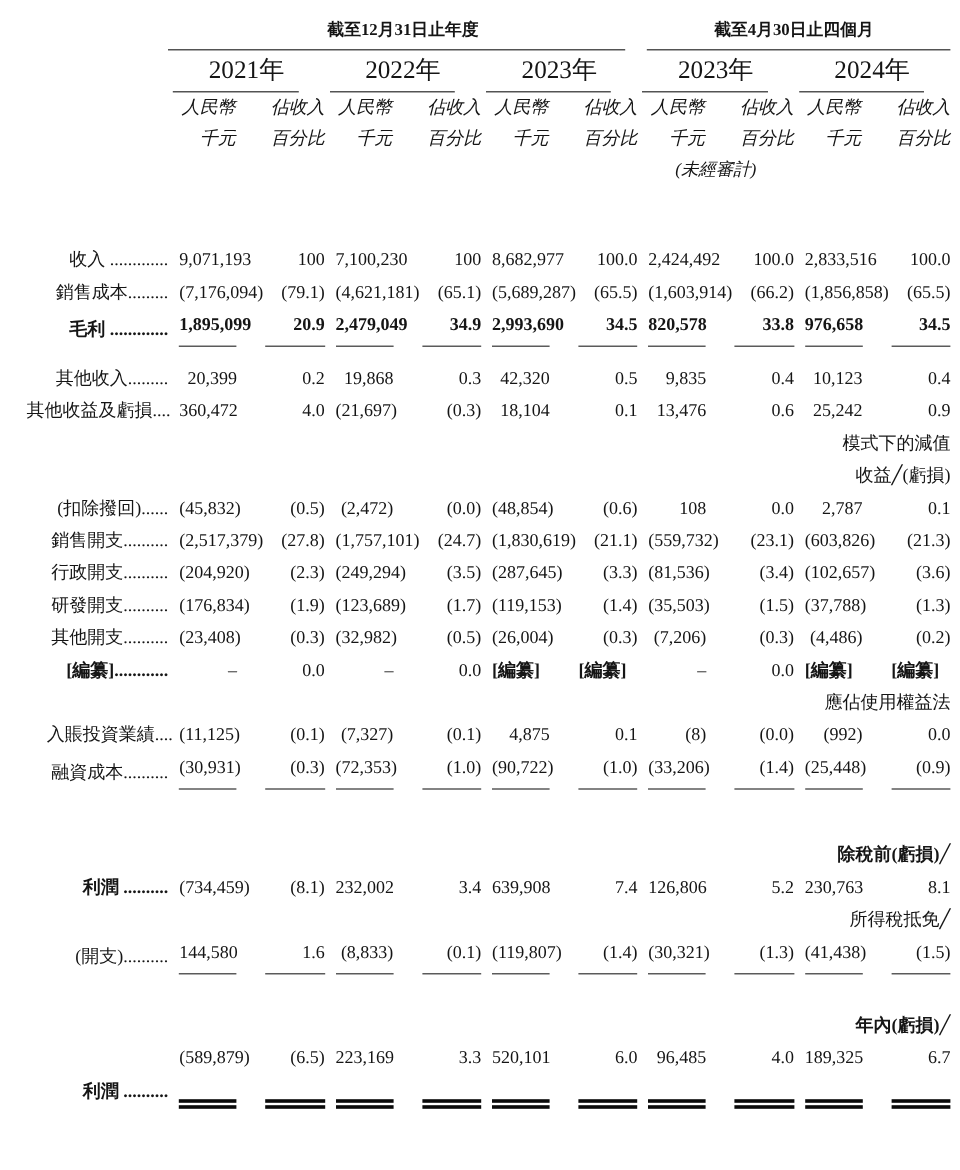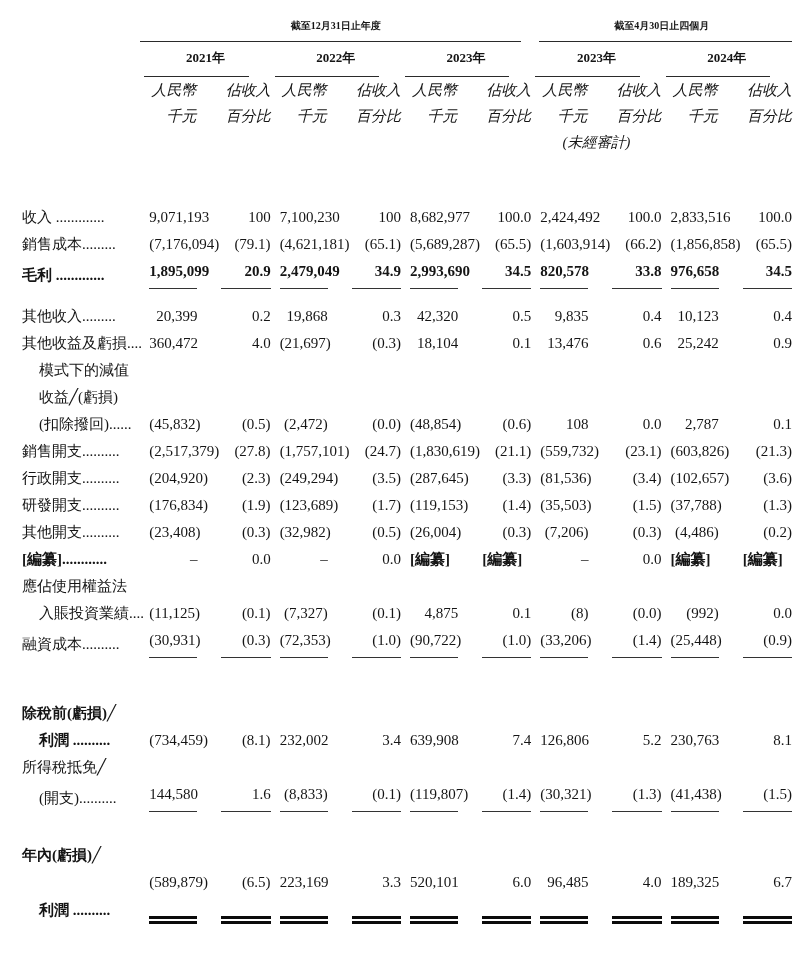--- a/index.html
+++ b/index.html
@@ -5,32 +5,32 @@
   html,body{margin:0;padding:0;background:#fff;}
   .page{
     width:800px;height:975px;box-sizing:border-box;
     padding:14px 8px 0 22px;background:#fff;color:#151515;
     font-family:"Liberation Serif","DejaVu Serif",serif;
     overflow:hidden;
   }
   table{border-collapse:collapse;table-layout:fixed;width:770px;}
   td,th{padding:0;margin:0;vertical-align:bottom;font-weight:normal;}
   
-  .gtitle{font-weight:bold;text-align:center;font-size:10px;line-height:24px;white-space:nowrap;}
+  .gtitle{font-weight:bold;text-align:center;font-size:14px;line-height:24px;white-space:nowrap;}
   .grule{border-bottom:1.6px solid #2a2a2a;margin:3px 10px 0 0;}
   .grule.g2{margin:3px 0 0 8px;}
   .ycell{text-align:center;}
-  .ytxt{font-weight:bold;font-size:13px;line-height:32px;white-space:nowrap;}
+  .ytxt{font-weight:normal;font-size:21px;line-height:32px;white-space:nowrap;}
   .yrule{border-bottom:1.6px solid #2a2a2a;margin:2px 22px 0 4px;}
   .sub{font-style:italic;font-size:15px;text-align:right;line-height:26px;white-space:nowrap;}
   .sub.valpad{padding-right:16px;}
   .unaud{font-style:italic;font-size:14.5px;line-height:27px;white-space:nowrap;}
   .hdrgap{height:48px;}
   
-  .lbl{text-align:left;white-space:nowrap;font-size:15px;line-height:27px;overflow:visible;}
+  .lbl{text-align:right;white-space:nowrap;font-size:15px;line-height:27px;overflow:visible;}
   .lbl.ind{padding-left:17px;}
   .num{text-align:right;white-space:nowrap;font-size:15px;line-height:27px;}
   .num.valc{padding-right:15px;}
   .b{font-weight:bold;}
   .vw{display:block;}
   .u1 .vw{border-bottom:1.7px solid #333;padding-bottom:3px;}
   .u2 .vw{border-bottom:8px double #0a0a0a;padding-bottom:20px;}
   .num .vw{margin-left:9px;}
   .rb{text-align:left;font-weight:bold;}
   .sp td{line-height:normal;}

